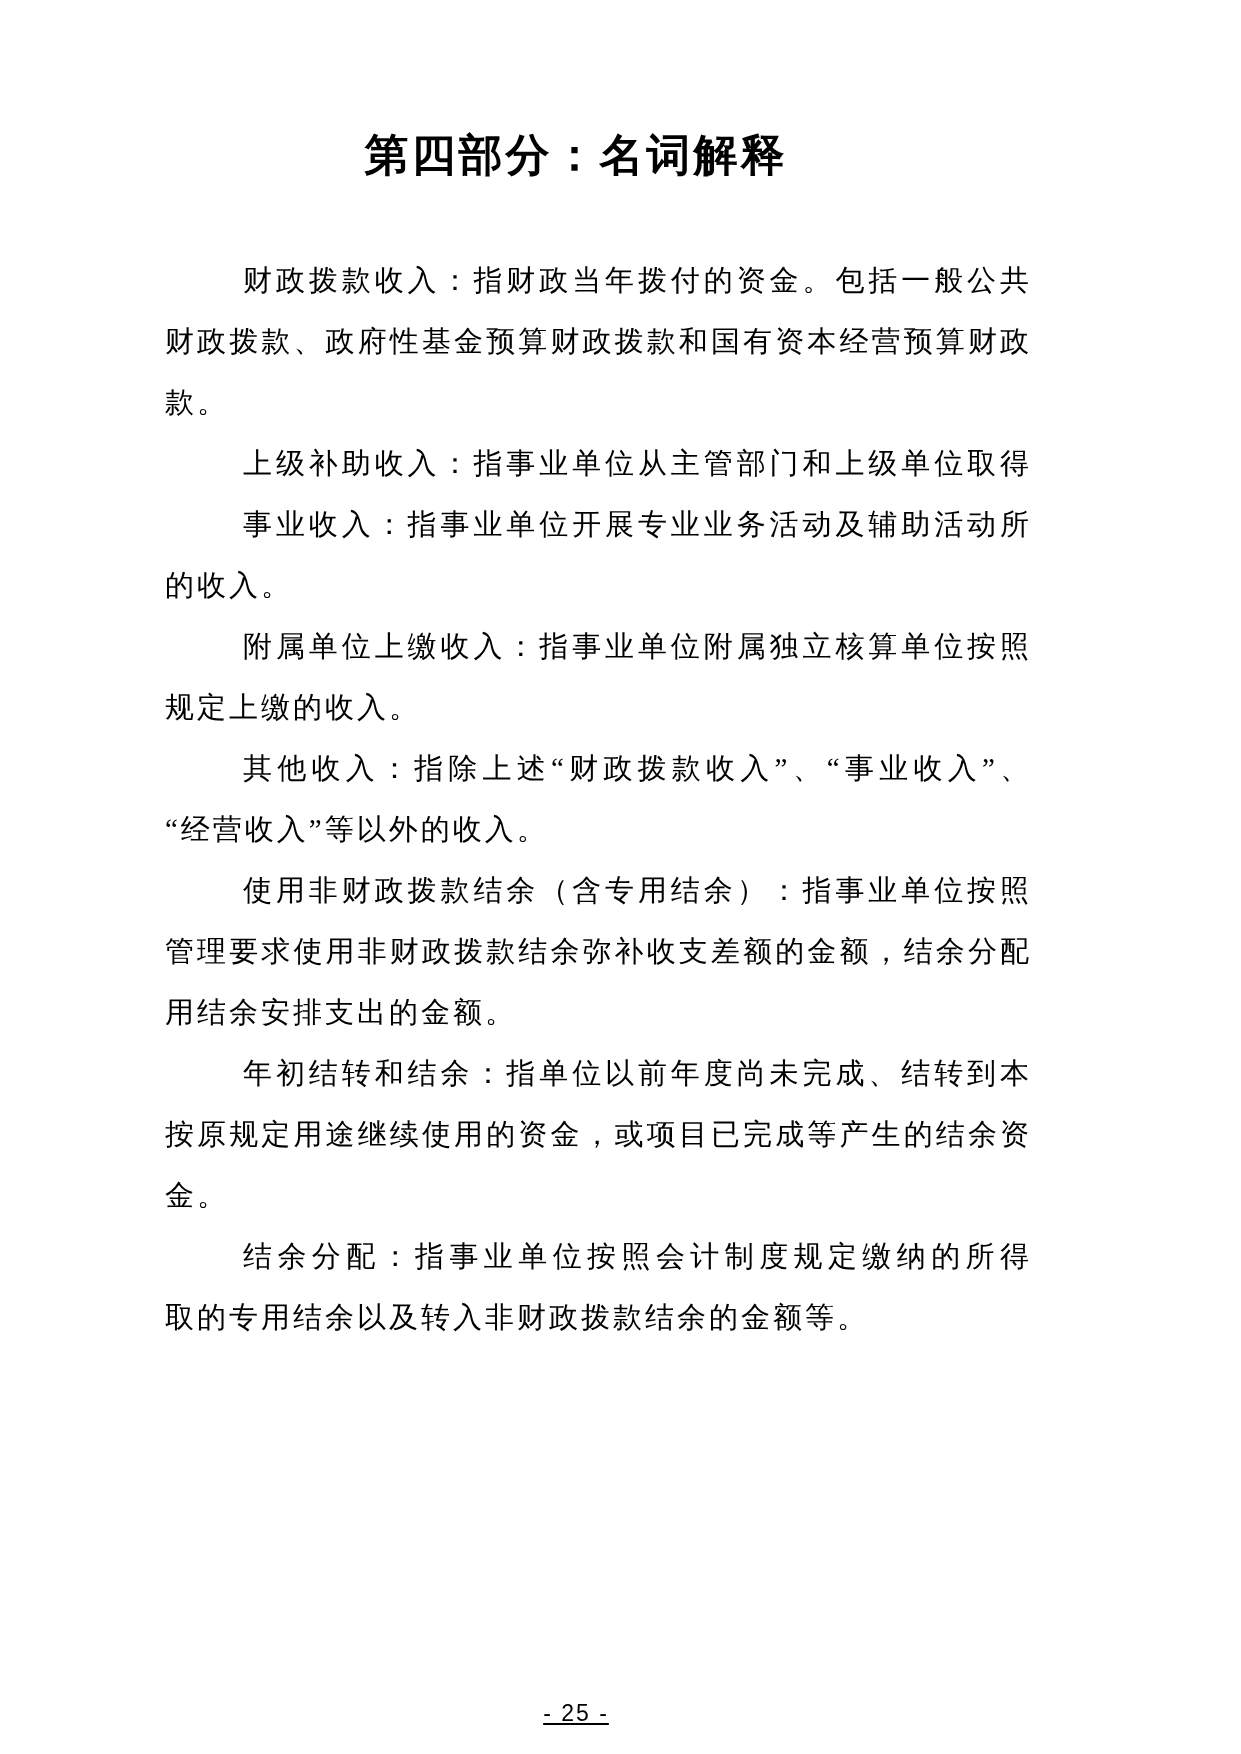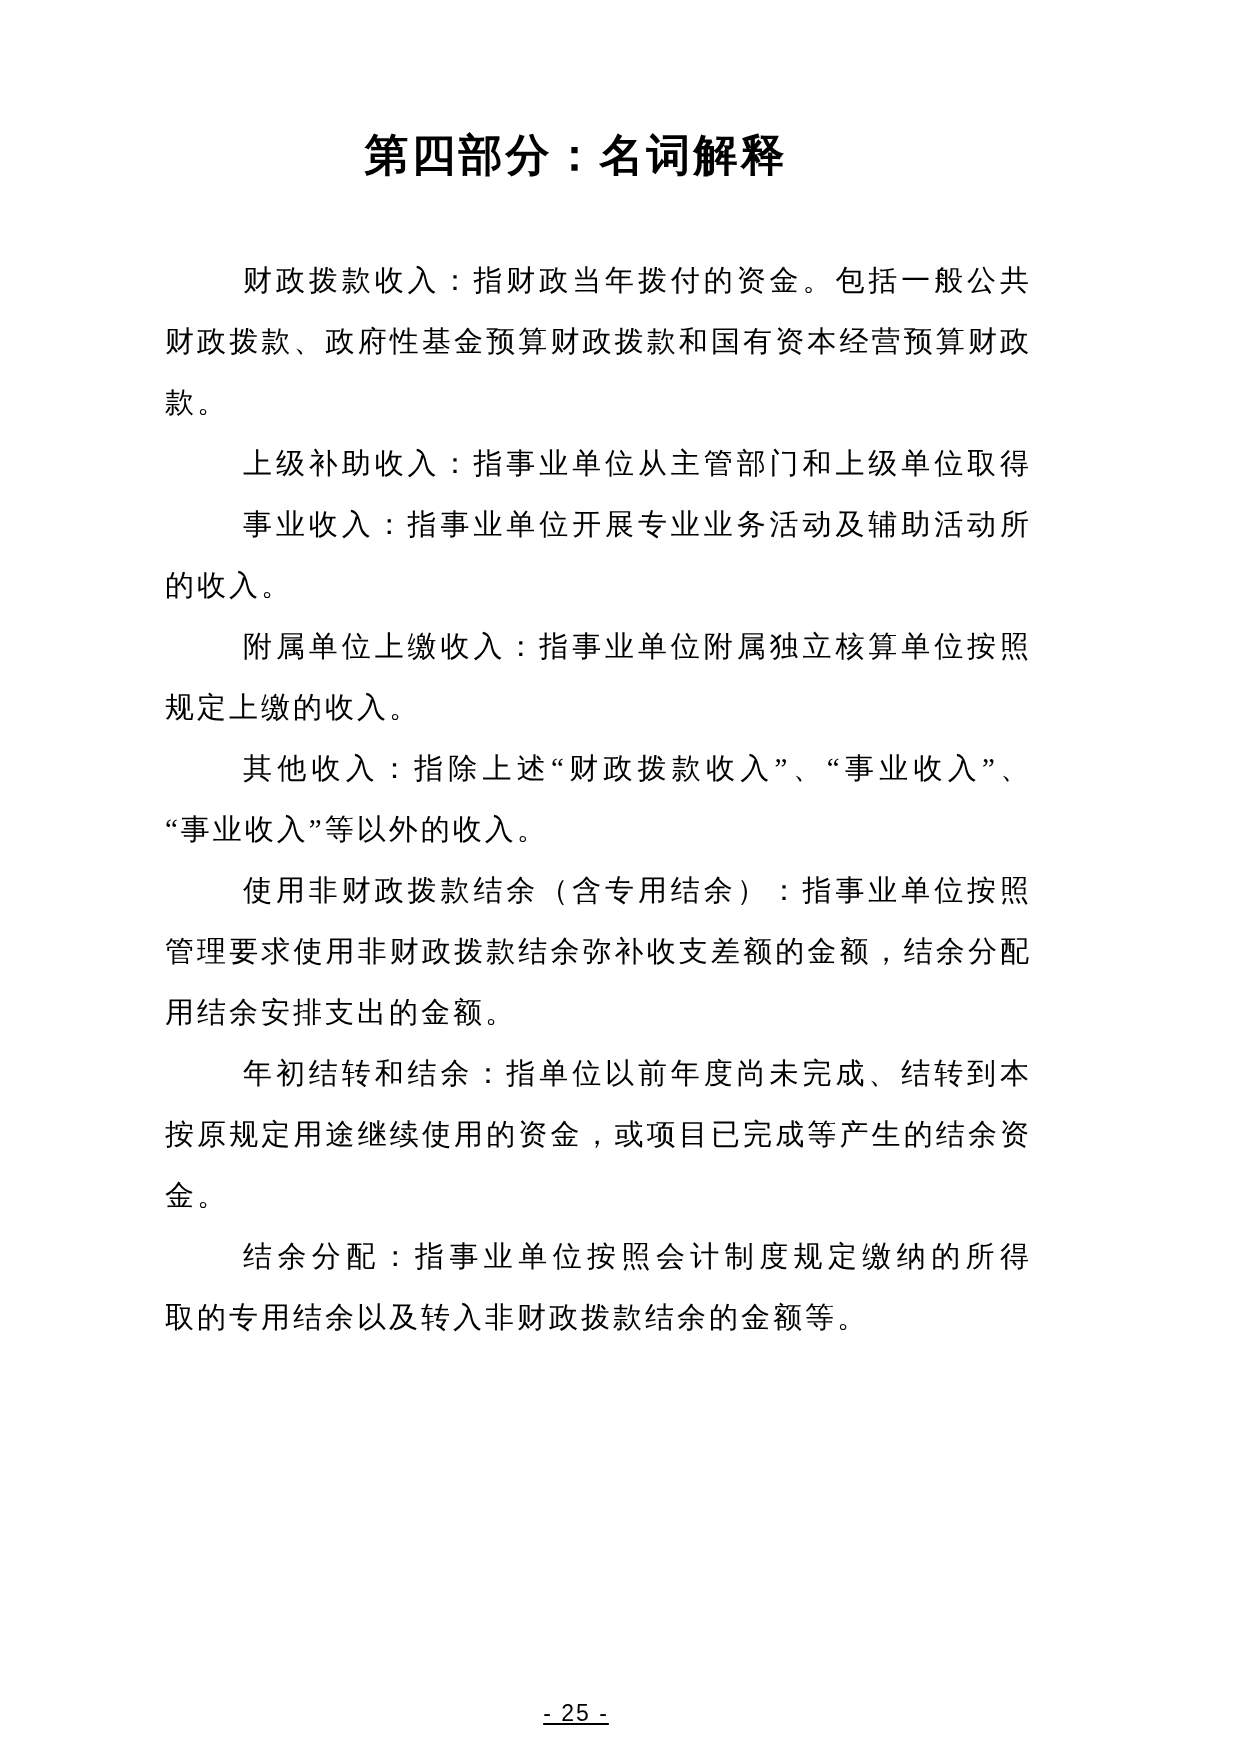--- a/index.html
+++ b/index.html
@@ -87,21 +87,21 @@
     </div>
 
 
     <div class="paragraph">
       <div class="line first">附属单位上缴收入：指事业单位附属独立核算单位按照有关</div>
       <div class="line last">规定上缴的收入。</div>
     </div>
 
     <div class="paragraph">
       <div class="line first">其他收入：指除上述“财政拨款收入”、“事业收入”、</div>
-      <div class="line last">“事业收入”等以外的收入。</div>
+      <div class="line last">“经营收入”等以外的收入。</div>
     </div>
 
     <div class="paragraph">
       <div class="line first">使用非财政拨款结余（含专用结余）：指事业单位按照预算</div>
       <div class="line">管理要求使用非财政拨款结余弥补收支差额的金额，结余分配</div>
       <div class="line last">用结余安排支出的金额。</div>
     </div>
 
     <div class="paragraph">
       <div class="line first">年初结转和结余：指单位以前年度尚未完成、结转到本年仍</div>

